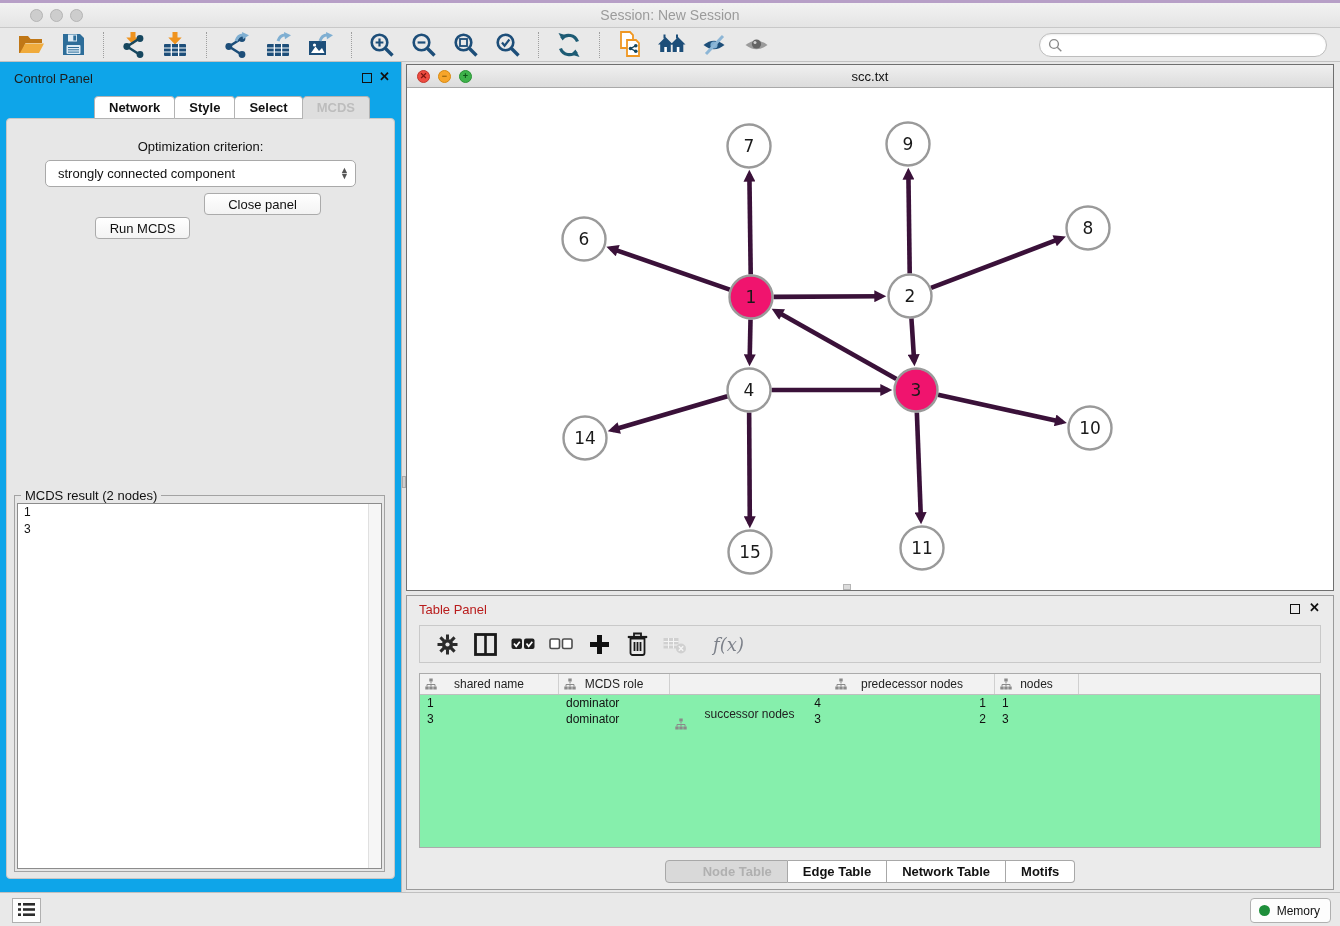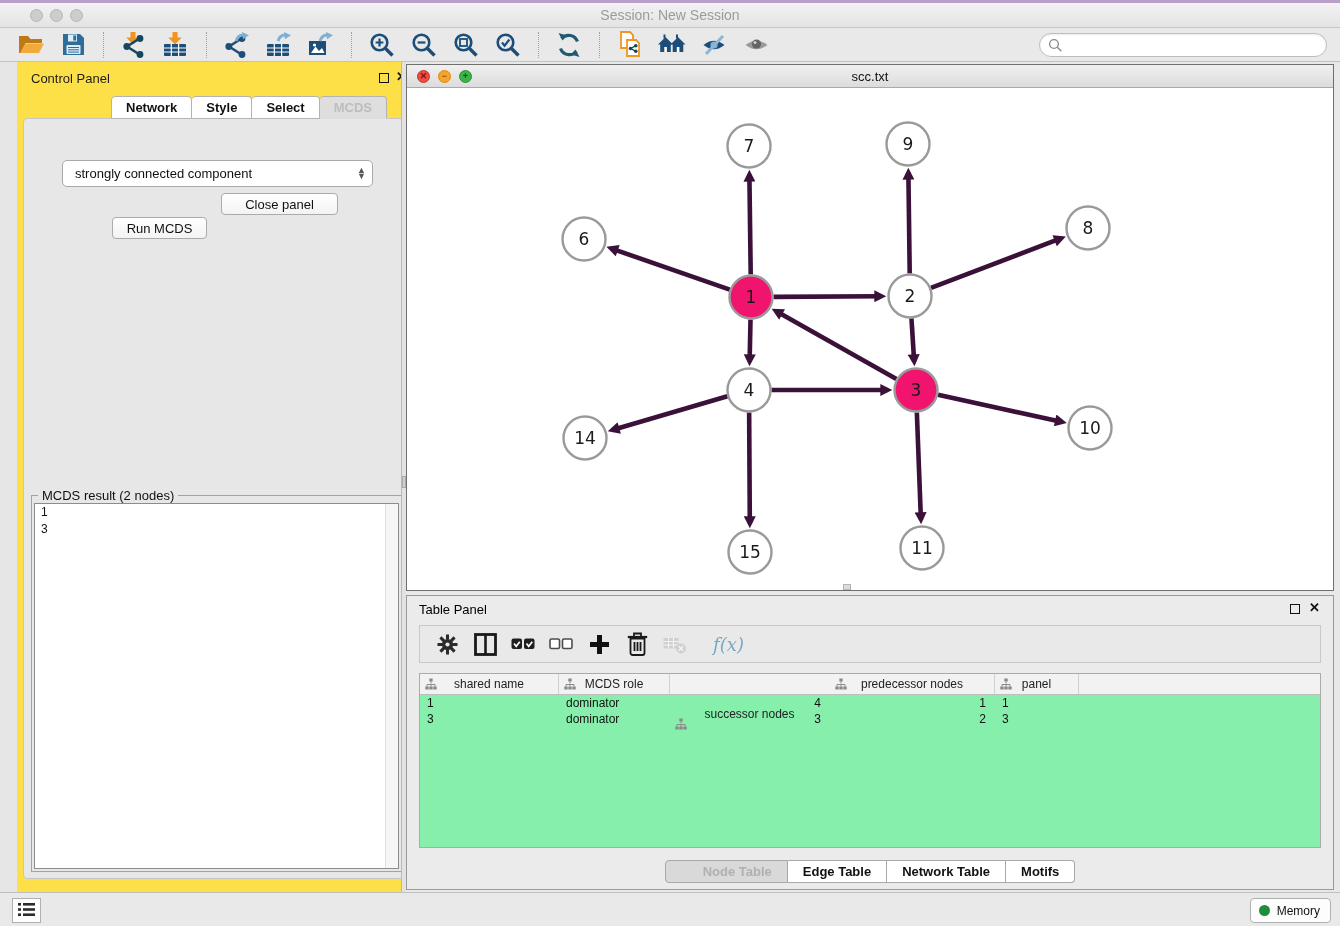--- a/index.html
+++ b/index.html
@@ -24,21 +24,21 @@
   .ticon { display:flex; align-items:center; justify-content:center; }
   .tsep { width:0; height:26px; border-left:1px dotted #9f9f9f; margin:0 9px; }
   .search-wrap { position:absolute; right:13px; top:5px; width:288px; height:24px; background:#fff;
     border:1px solid #bdbdbd; border-radius:12px; display:flex; align-items:center; padding-left:8px; box-shadow:inset 0 1px 2px rgba(0,0,0,.08); }
   .search-wrap input { border:none; outline:none; flex:1; font-size:13px; background:transparent; height:20px; }
 
   
   .main { position:absolute; left:0; top:62px; width:1340px; height:830px; background:#e6e6e6; }
 
   
-  .control-panel { position:absolute; left:17px; top:0; width:401px; height:830px; background:#fde047; }
+  .control-panel { position:absolute; left:0; top:0; width:401px; height:830px; background:#0ea5e9; }
   .cp-header { position:relative; height:30px; }
   .cp-title { position:absolute; left:14px; top:9px; font-size:13px; color:#1d1d1d; }
   .panel-float { position:absolute; width:10px; height:10px; border:1.6px solid #111; top:11px; cursor:pointer; background:transparent; }
   .panel-close { position:absolute; top:8px; font-size:13px; font-weight:bold; color:#111; cursor:pointer; line-height:1; }
   .cp-float { right:29px; } .cp-close { right:11px; }
   .ptabs { position:absolute; left:78px; top:34px; display:flex; z-index:2;padding-left:16px; }
   .ptab { height:23px; padding:0 14px; background:#fff; border:1px solid #b3b3b3; border-left:none;
     font-size:13px; font-weight:bold; color:#111; display:flex; align-items:center; cursor:pointer;
     border-radius:4px 4px 0 0; }
   .ptab:first-child { border-left:1px solid #b3b3b3; }
@@ -73,27 +73,27 @@
   .net-lights { position:absolute; left:10px; top:5px; display:flex; gap:8px; }
   .net-title { position:absolute; left:0; right:0; top:4px; text-align:center; font-size:13px; color:#111; }
   .tl.red { background:#ed4c41; border:1px solid #c2362c; color:#7b150f; }
   .tl.yellow { background:#f7a52a; border:1px solid #d8890f; color:#8a5d07; }
   .tl.green { background:#3eb24a; border:1px solid #2a9335; color:#0f5418; }
   .net-canvas { position:absolute; left:0; top:23px; width:926px; height:502px; background:#fff; }
   .canvas-grab { position:absolute; left:436px; bottom:0px; width:8px; height:6px; background:#dcdcdc; border:1px solid #b5b5b5; }
 
   
   .table-panel { position:absolute; left:0; top:533px; width:928px; height:295px; background:#ebebeb; border:1px solid #9a9a9a; }
-  .tp-title { position:absolute; left:12px; top:6px; font-size:13px; color:#000000; }
+  .tp-title { position:absolute; left:12px; top:6px; font-size:13px; color:#b91c1c; }
   .tp-float { right:33px; } .tp-close { right:13px; }
   .tp-toolbar { position:absolute; left:12px; right:12px; top:29px; height:38px; background:#e9e9e9;
     border:1px solid #c9c9c9; display:flex; align-items:center; padding-left:8px; }
   .tp-btn { background:none; border:none; width:36px; height:32px; display:flex; align-items:center; justify-content:center; cursor:pointer; margin:0 1px; }
   .tp-btn.disabled { opacity:.5; cursor:default; }
-  .fx { font-family:"DejaVu Serif", serif; font-style:italic; font-size:18px; color:#0369a1;margin-left:31px; }
+  .fx { font-family:"DejaVu Serif", serif; font-style:italic; font-size:18px; color:#0f172a;margin-left:31px; }
   .tp-table { position:absolute; left:12px; right:12px; top:77px; height:175px; background:#86efac; border:1px solid #ababab; overflow:hidden; }
   .tp-head { display:flex; height:21px; background:#f2f2f2; border-bottom:1px solid #bfbfbf; }
   .th { position:relative; display:flex; align-items:center; justify-content:center; font-size:12px; color:#222;
     border-right:1px solid #d0d0d0; flex:0 0 auto; }
   .th .hicon { position:absolute; left:5px; top:4px; }
   .tp-row { display:flex; height:16px; }
   .td { font-size:12px; color:#111; flex:0 0 auto; padding:1px 9px 0 7px; white-space:nowrap; overflow:hidden; }
   .td.right { text-align:right; }
   .tp-tabs { position:absolute; left:0; right:0; top:264px; display:flex; justify-content:center; }
   .ttab { height:23px; padding:0 15px; display:flex; align-items:center; background:#fff; border:1px solid #a8a8a8;
@@ -328,20 +328,21 @@
         <span class="panel-float cp-float"></span>
         <span class="panel-close cp-close">✕</span>
       </div>
       <div class="ptabs">
           <div class="ptab">Network</div>
           <div class="ptab">Style</div>
           <div class="ptab">Select</div>
           <div class="ptab sel">MCDS</div>
         </div>
       <div class="cp-content">
+        <div class="opt-label">Optimization criterion:</div>
         <div class="dropdown">
           <span class="dd-text">strongly connected component</span>
           <span class="dd-arrows">
               <span>▲</span>
               <span>▼</span>
             </span>
         </div>
         <button class="mac-btn btn-run">Run MCDS</button>
         <button class="mac-btn btn-close">Close panel</button>
         <div class="result-box">
@@ -577,21 +578,21 @@
               <div class="th" style="width: 84px;">
                 <span class="hicon"><svg width="12" height="12" viewBox="0 0 12 12">
                     <path d="M6 3.5v2M2 8.5v-2h8v2M6 6v2.5" stroke="#8a8a8a" stroke-width="1" fill="none"></path>
                     <g fill="#8a8a8a">
                       <rect x="4.3" y="0.5" width="3.4" height="3"></rect>
                       <rect x="0.3" y="8.5" width="3.4" height="3"></rect>
                       <rect x="4.3" y="8.5" width="3.4" height="3"></rect>
                       <rect x="8.3" y="8.5" width="3.4" height="3"></rect>
                     </g>
                   </svg></span>
-                <span>panel</span>
+                <span>nodes</span>
               </div>
             </div>
           <div>
               <div class="tp-row">
                 <div class="td" style="width: 139px;">1</div>
                 <div class="td" style="width: 111px;">dominator</div>
                 <div class="td right" style="width: 160px;">4</div>
                 <div class="td right" style="width: 165px;">1</div>
                 <div class="td" style="width: 84px;">1</div>
               </div>

